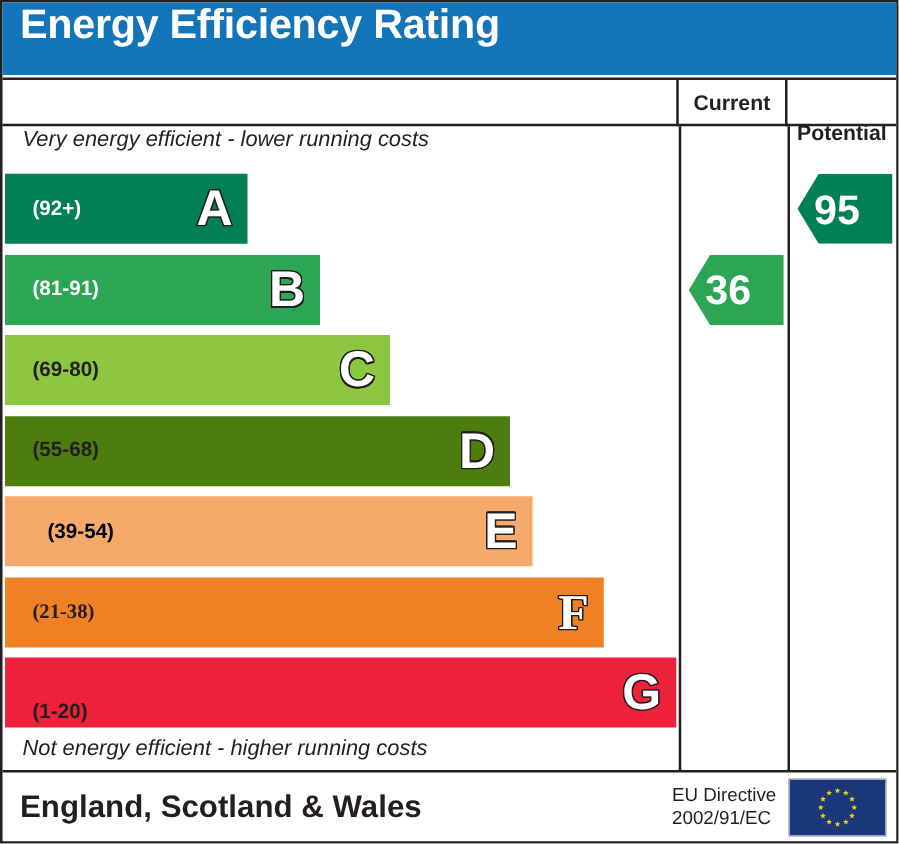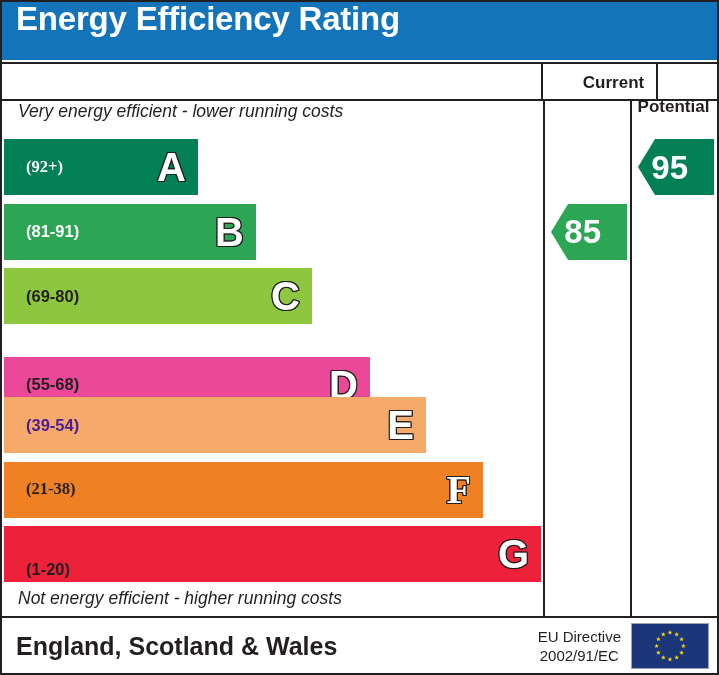--- a/index.html
+++ b/index.html
@@ -60,21 +60,21 @@
     top:0; height:37px;
     box-sizing:border-box;
     display:flex;
     align-items:center;
     justify-content:center;
     font-size:17px;
     font-weight:bold;
     color:#231f20;
   }
   .hdr-blank{ left:0; width:541px; border-right:2px solid #231f20;}
-  .hdr-current{ left:541px; width:87px; border-right:2px solid #231f20;margin-left:28px;}
+  .hdr-current{ left:541px; width:87px; border-right:2px solid #231f20;}
   .hdr-potential{ left:628px; width:87px;margin-top:24px;}
 
   
   .body{
     position:absolute;
     left:2px; top:101px;
     width:715px; height:517px;
     box-sizing:border-box;
     border-bottom:2px solid #231f20;
   }
@@ -172,21 +172,21 @@
     color:#231f20;
     white-space:nowrap;
   }
   .footer .directive{
     position:absolute;
     right:96px; top:50%;
     transform:translateY(-50%);
     font-size:15px;
     color:#231f20;
     line-height:1.3;
-    text-align:center;
+    text-align:left;
     white-space:nowrap;
   }
   .euflag{
     position:absolute;
     right:8px; top:50%;
     transform:translateY(-50%);
     width:78px; height:46px;
     background:#1c3779;
     border:1px solid #9aa3bb;
     box-sizing:border-box;
@@ -213,55 +213,55 @@
   <div class="body">
 
     <div class="col-div c1"></div>
     <div class="col-div c2"></div>
 
     <div class="note note-top">Very energy efficient - lower running costs</div>
     <div class="note note-bottom">Not energy efficient - higher running costs</div>
 
     <div class="bars" id="bars">
         <div class="band" style="top: 0px; width: 194px; height: 56px; background: rgb(0, 128, 84);">
-          <span class="range" style="color: rgb(255, 255, 255); font-family: Liberation Serif, serif;">(92+)</span>
+          <span class="range" style="color: rgb(255, 255, 255);">(92+)</span>
           <span class="letter">A</span>
         </div>
         <div class="band" style="top: 64.5px; width: 252px; height: 56px; background: rgb(44, 166, 84);">
           <span class="range" style="color: rgb(255, 255, 255);">(81-91)</span>
           <span class="letter">B</span>
         </div>
         <div class="band" style="top: 129px; width: 308px; height: 56px; background: rgb(141, 198, 63);">
           <span class="range" style="color: rgb(35, 31, 32);">(69-80)</span>
           <span class="letter">C</span>
         </div>
-        <div class="band" style="top: 193.5px; width: 366px; height: 56px; background: #ec4899; margin-top: 24px;">
+        <div class="band" style="top: 193.5px; width: 404px; height: 56px; background: #4d7c0f;">
           <span class="range" style="color: rgb(35, 31, 32);">(55-68)</span>
           <span class="letter">D</span>
         </div>
         <div class="band" style="top: 258px; width: 422px; height: 56px; background: rgb(245, 169, 107);">
-          <span class="range" style="color: #4c1d95;">(39-54)</span>
+          <span class="range" style="color: #000000; margin-left: 12px;">(39-54)</span>
           <span class="letter">E</span>
         </div>
         <div class="band" style="top: 322.5px; width: 479px; height: 56px; background: rgb(239, 128, 35); font-family: Liberation Serif, serif;">
           <span class="range" style="color: rgb(35, 31, 32);">(21-38)</span>
           <span class="letter">F</span>
         </div>
         <div class="band" style="top: 387px; width: 537px; height: 56px; background: rgb(237, 33, 57);">
           <span class="range" style="color: rgb(35, 31, 32); margin-top: 31px;">(1-20)</span>
           <span class="letter">G</span>
         </div>
       </div>
 
     <div id="markers">
         <div class="marker" style="left: 549px; top: 102.5px; width: 76px; height: 56px;">
           <svg width="76" height="56" viewBox="0 0 76 56">
             <polygon points="17,0 76,0 76,56 17,56 0,28" fill="#2ca654"></polygon>
           </svg>
-          <span class="val">85</span>
+          <span class="val">36</span>
         </div>
         <div class="marker" style="left: 636px; top: 38px; width: 76px; height: 56px;">
           <svg width="76" height="56" viewBox="0 0 76 56">
             <polygon points="17,0 76,0 76,56 17,56 0,28" fill="#008054"></polygon>
           </svg>
           <span class="val">95</span>
         </div>
       </div>
   </div>
 

